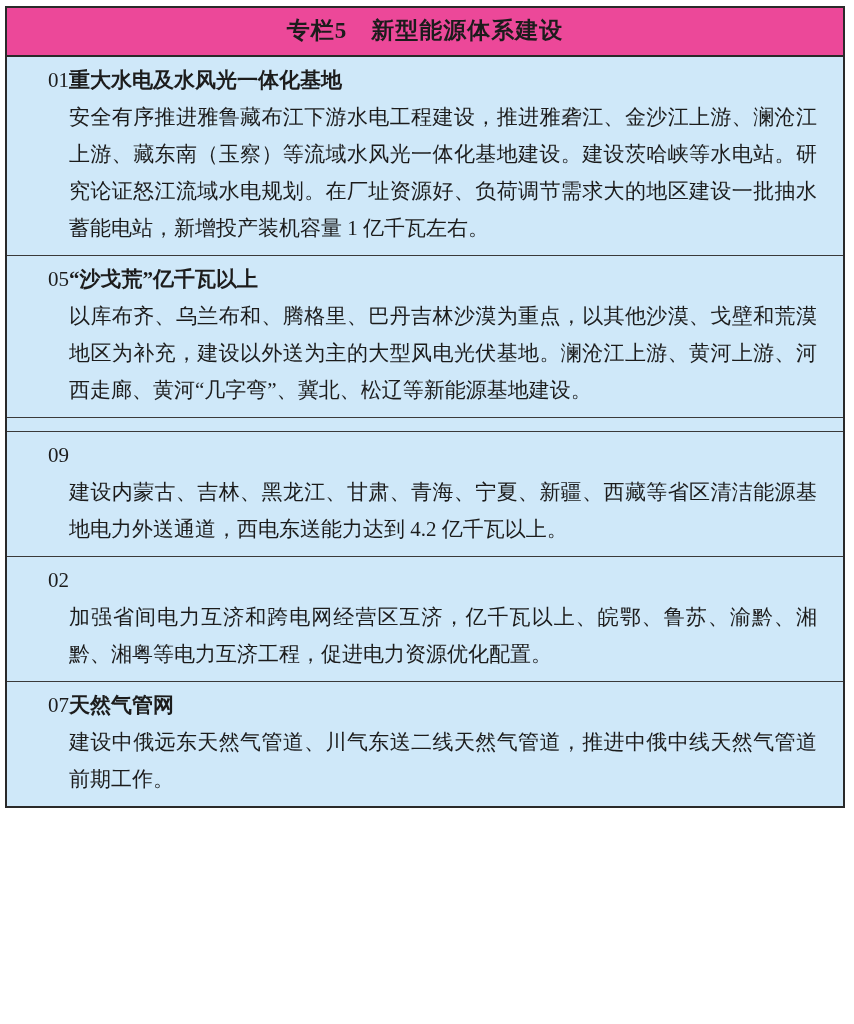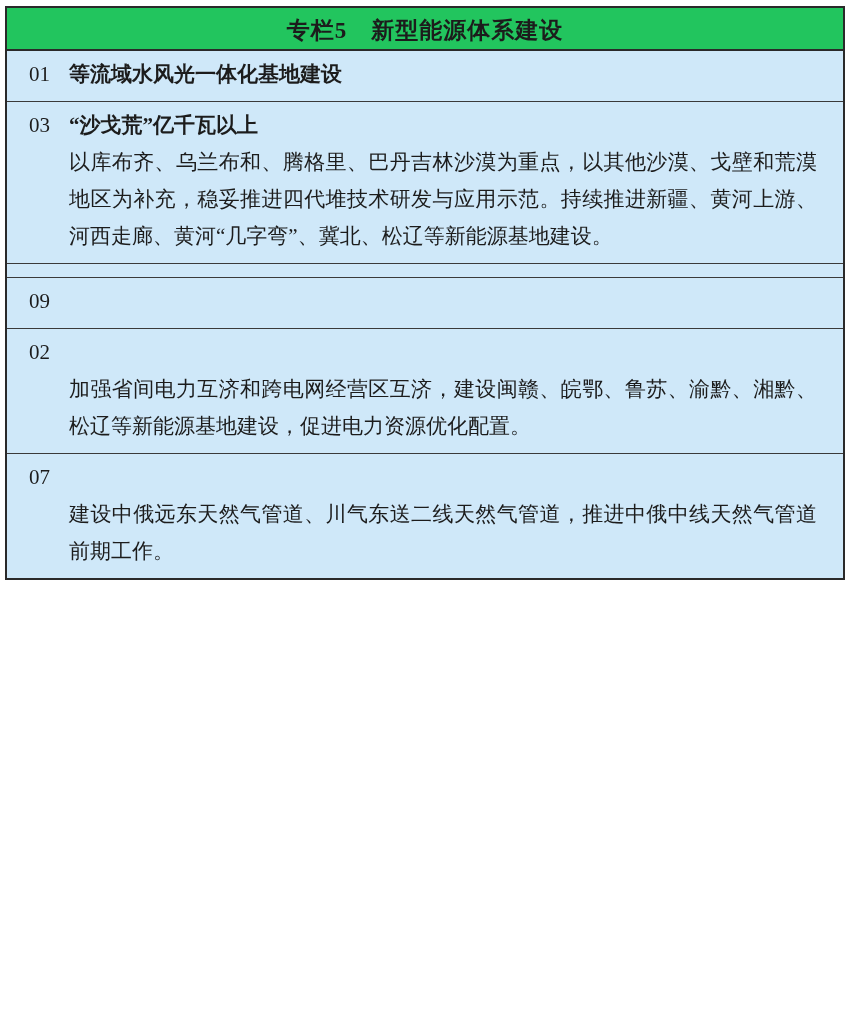--- a/index.html
+++ b/index.html
@@ -15,27 +15,27 @@
   .panel {
     position: absolute;
     left: 5px;
     top: 6px;
     width: 840px;
     border: 2px solid #2a2a2a;
     box-sizing: border-box;
     background: #cfe8f9;
   }
   .panel-header {
-    background: #22c55e;
+    background: #ec4899;
     border-bottom: 2px solid #2a2a2a;
     text-align: center;
     font-size: 23px;
     font-weight: 700;
     letter-spacing: 1px;
-    padding: 10px 0 5px 0;
+    padding: 10px 0 11px 0;
     line-height: 26px;
   }
   .section {
     background: #cfe8f9;
     border-bottom: 1px solid #3a3a3a;
     padding: 5px 26px 8px 22px;
     font-size: 21px;
     line-height: 37px;
   }
   .section:last-child {
@@ -43,67 +43,71 @@
   }
   .title-row {
     display: flex;
     align-items: baseline;
   }
   .sec-num {
     width: 40px;
     flex: 0 0 40px;
     font-weight: 400;
     font-family: "Liberation Serif", "DejaVu Serif", serif;
+    text-align: right;
   }
   .sec-title {
     font-weight: 700;
   }
   .sec-body {
     margin: 0 0 0 40px;
     text-align: justify;
     text-justify: inter-ideograph;
   }
 </style>
 </head>
 <body>
 
 <div class="panel">
   <div class="panel-header">专栏5　新型能源体系建设</div>
 
   <div class="section">
     <div class="title-row">
       <span class="sec-num">01</span>
-      <span class="sec-title">等流域水风光一体化基地建设</span>
+      <span class="sec-title">重大水电及水风光一体化基地</span>
     </div>
+    <p class="sec-body">安全有序推进雅鲁藏布江下游水电工程建设，推进雅砻江、金沙江上游、澜沧江上游、藏东南（玉察）等流域水风光一体化基地建设。建设茨哈峡等水电站。研究论证怒江流域水电规划。在厂址资源好、负荷调节需求大的地区建设一批抽水蓄能电站，新增投产装机容量 1 亿千瓦左右。</p>
   </div>
 
   <div class="section">
     <div class="title-row">
-      <span class="sec-num">03</span>
+      <span class="sec-num">05</span>
       <span class="sec-title">“沙戈荒”亿千瓦以上</span>
     </div>
-    <p class="sec-body">以库布齐、乌兰布和、腾格里、巴丹吉林沙漠为重点，以其他沙漠、戈壁和荒漠地区为补充，稳妥推进四代堆技术研发与应用示范。持续推进新疆、黄河上游、河西走廊、黄河“几字弯”、冀北、松辽等新能源基地建设。</p>
+    <p class="sec-body">以库布齐、乌兰布和、腾格里、巴丹吉林沙漠为重点，以其他沙漠、戈壁和荒漠地区为补充，建设以外送为主的大型风电光伏基地。澜沧江上游、黄河上游、河西走廊、黄河“几字弯”、冀北、松辽等新能源基地建设。</p>
   </div>
 
 
   <div class="section">
   </div>
 
   <div class="section">
     <div class="title-row">
       <span class="sec-num">09</span>
     </div>
+    <p class="sec-body">建设内蒙古、吉林、黑龙江、甘肃、青海、宁夏、新疆、西藏等省区清洁能源基地电力外送通道，西电东送能力达到 4.2 亿千瓦以上。</p>
   </div>
 
   <div class="section">
     <div class="title-row">
       <span class="sec-num">02</span>
     </div>
-    <p class="sec-body">加强省间电力互济和跨电网经营区互济，建设闽赣、皖鄂、鲁苏、渝黔、湘黔、松辽等新能源基地建设，促进电力资源优化配置。</p>
+    <p class="sec-body">加强省间电力互济和跨电网经营区互济，亿千瓦以上、皖鄂、鲁苏、渝黔、湘黔、湘粤等电力互济工程，促进电力资源优化配置。</p>
   </div>
 
   <div class="section">
     <div class="title-row">
       <span class="sec-num">07</span>
+      <span class="sec-title">天然气管网</span>
     </div>
     <p class="sec-body">建设中俄远东天然气管道、川气东送二线天然气管道，推进中俄中线天然气管道前期工作。</p>
   </div>
 </div>
 
 </body></html>

